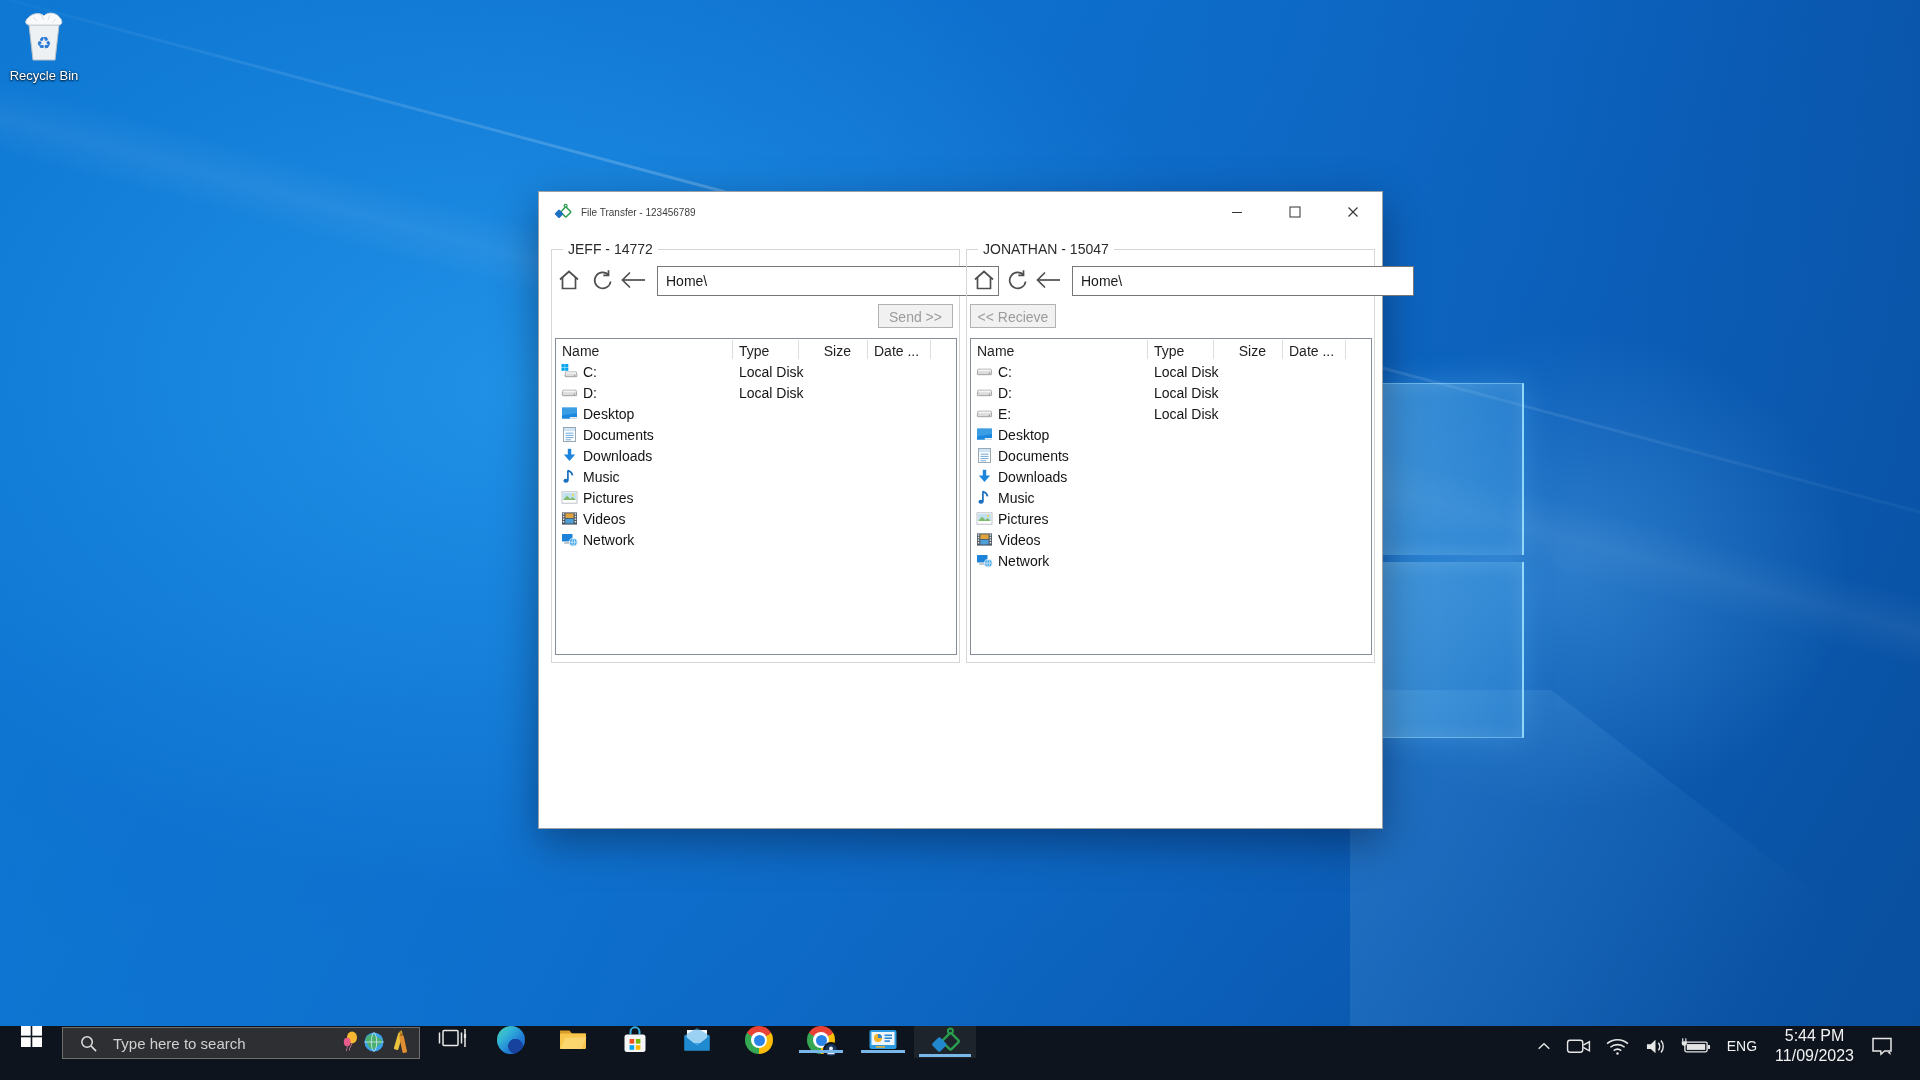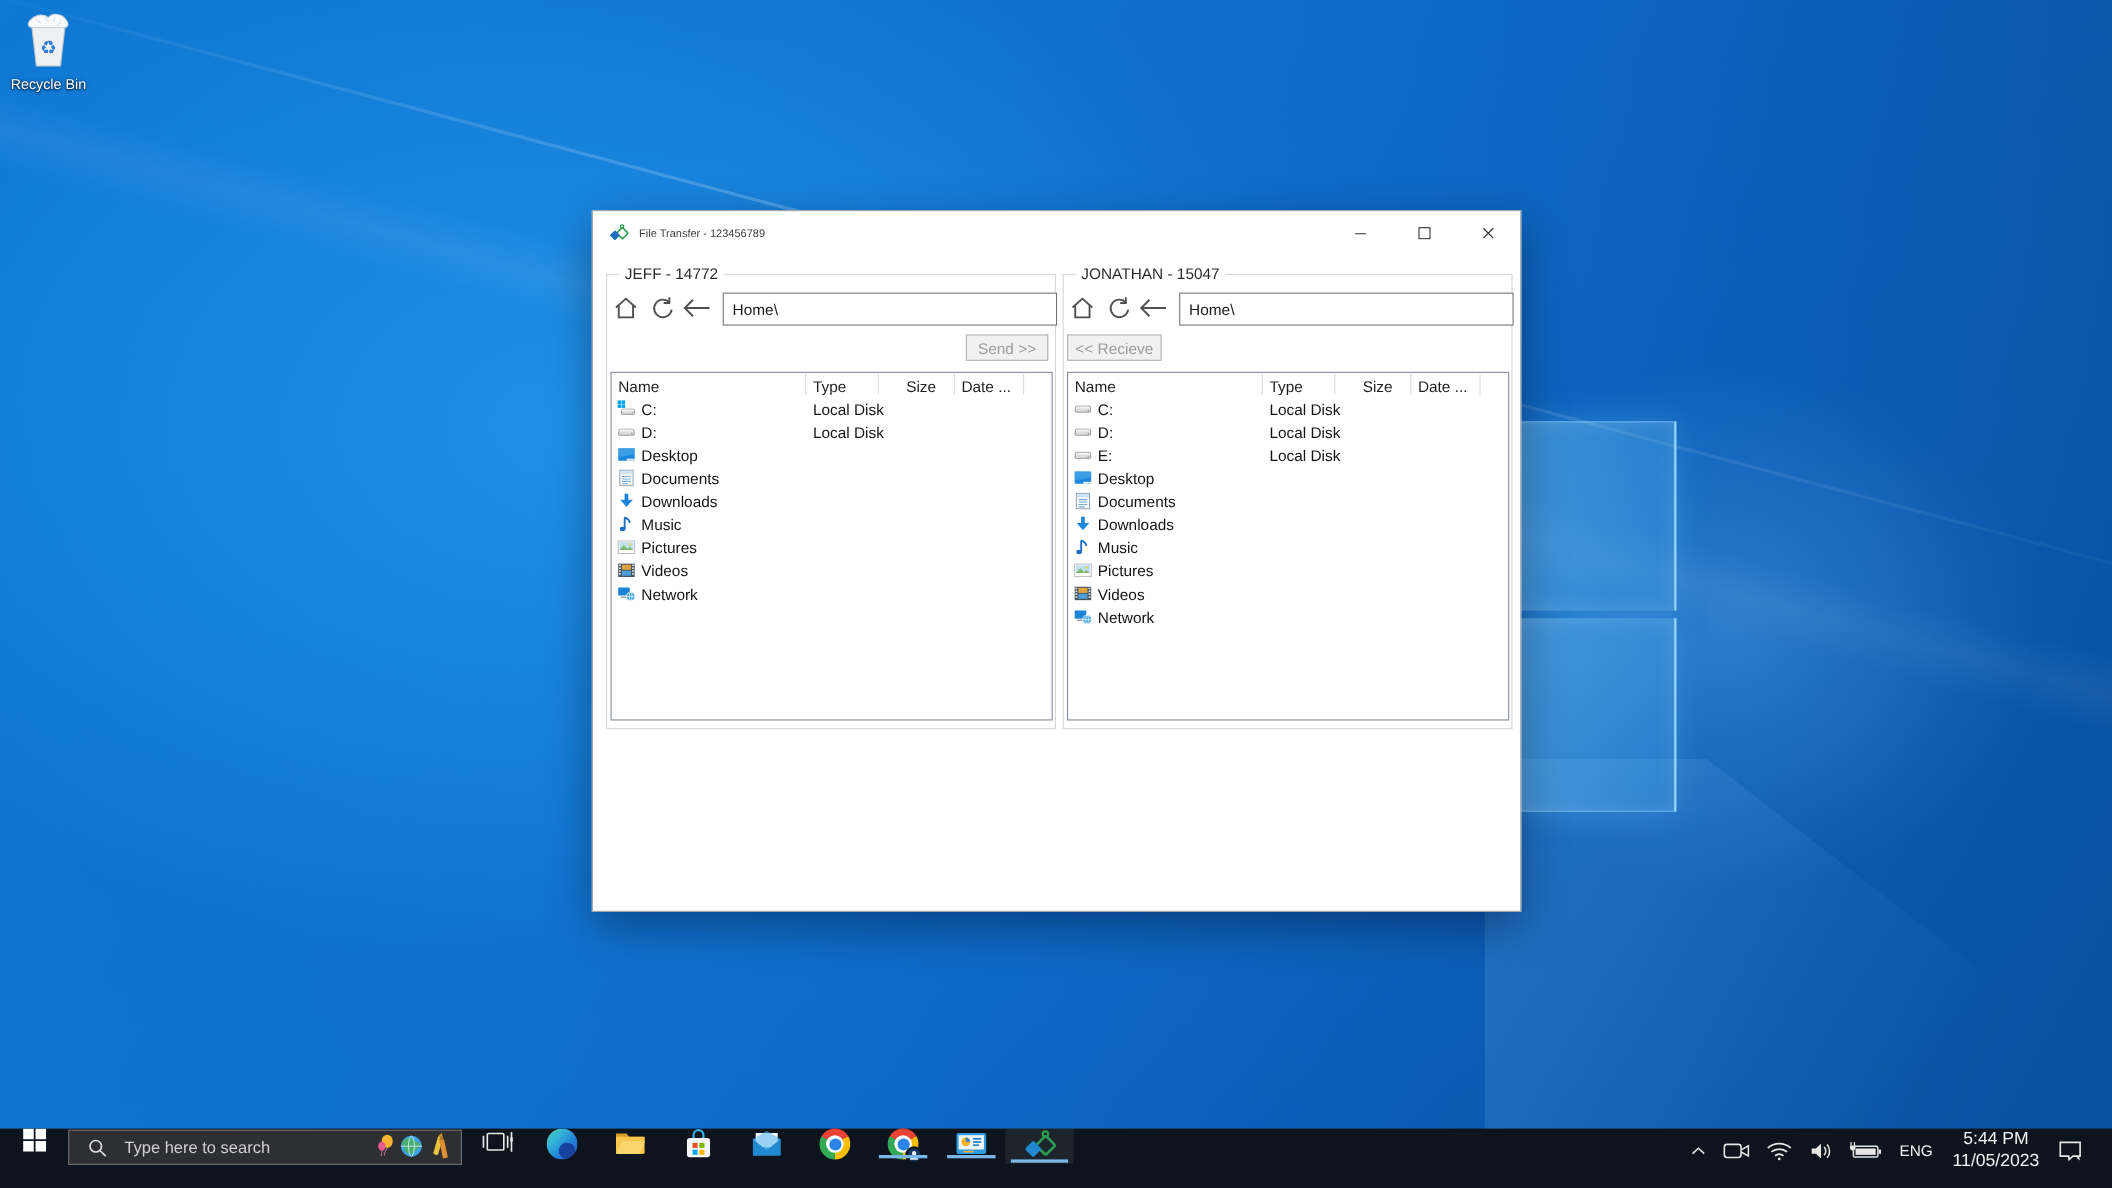--- a/index.html
+++ b/index.html
@@ -37,21 +37,21 @@
   .cap-btns{margin-left:auto;display:flex;height:40px;}
   .cap-btn{width:58px;height:40px;display:flex;align-items:center;justify-content:center;}
 
   .groupbox{position:absolute;top:57px;width:409px;height:414px;border:1px solid #d6d6d6;}
   .gb-left{left:12px;}
   .gb-right{left:427px;}
   .gb-legend{position:absolute;top:-9px;left:11px;background:#fff;padding:0 5px;font-size:14px;color:#2b2b2b;}
 
   .tool-btn{position:absolute;top:15px;width:30px;height:30px;display:flex;align-items:center;justify-content:center;}
   .tb-home{left:2px;} .tb-refresh{left:36px;} .tb-back{left:66px;}
-  .addr{position:absolute;left:105px;top:16px;width:304px;height:30px;border:1px solid #767676;font-family:inherit;font-size:14px;color:#1a1a1a;padding:0 8px;background:#fff;}
+  .addr{position:absolute;left:105px;top:16px;width:342px;height:30px;border:1px solid #767676;font-family:inherit;font-size:14px;color:#1a1a1a;padding:0 8px;background:#fff;}
   .action-btn{position:absolute;top:54px;height:24px;background:#f1f1f1;border:1px solid #b2b2b2;color:#9b9b9b;font-size:14px;font-family:inherit;text-align:center;padding:4px;}
   .btn-send{left:326px;width:75px;}
   .btn-recv{left:3px;width:86px;}
 
   .list{position:absolute;left:3px;top:88px;width:402px;height:317px;border:1px solid #868d9a;background:#fff;overflow:hidden;font-size:14px;}
   .lheader{display:flex;height:22px;color:#1f1f1f;}
   .hcell{padding:3px 4px 0 6px;border-right:1px solid #dedede;height:19px;margin-top:1px;overflow:hidden;white-space:nowrap;}
   .c-name{width:177px;} .c-type{width:66px;} .c-size{width:69px;} .c-date{width:63px;}
   .lheader .c-size{text-align:right;padding-right:16px;}
   .lbody .row{display:flex;height:21px;align-items:center;color:#141414;}
@@ -668,21 +668,21 @@
           <rect x="4" y="5" width="23" height="10" rx="1.5" fill="none" stroke="#e6e6e6" stroke-width="1.4"></rect>
           <rect x="27.8" y="8" width="2.2" height="4" fill="#e6e6e6"></rect>
           <rect x="6" y="7" width="19" height="6" fill="#e6e6e6"></rect>
           <path d="M1.8 1v3.2M5 1v3.2" stroke="#e6e6e6" stroke-width="1.2"></path>
           <path d="M.8 4.2h5.2v2a2.6 2.6 0 0 1-5.2 0Z" fill="#e6e6e6"></path>
         </svg>
       </span>
       <span class="tray-lang">ENG</span>
       <span class="tray-clock">
         <div>5:44 PM</div>
-        <div>11/05/2023</div>
+        <div>11/09/2023</div>
       </span>
       <span class="tray-btn" style="padding-right:6px;">
         <svg width="24" height="22" viewBox="0 0 24 22" fill="none" stroke="#e6e6e6" stroke-width="1.5">
           <path d="M3 3.5h18v12.5h-6.5l-3.5 3.2-0.3-3.2H3Z"></path>
           <path d="M17.5 17.5l3.5 2.5-1-3.5" fill="#e6e6e6" stroke="none"></path>
         </svg>
       </span>
     </div>
   </div>
 </div>

